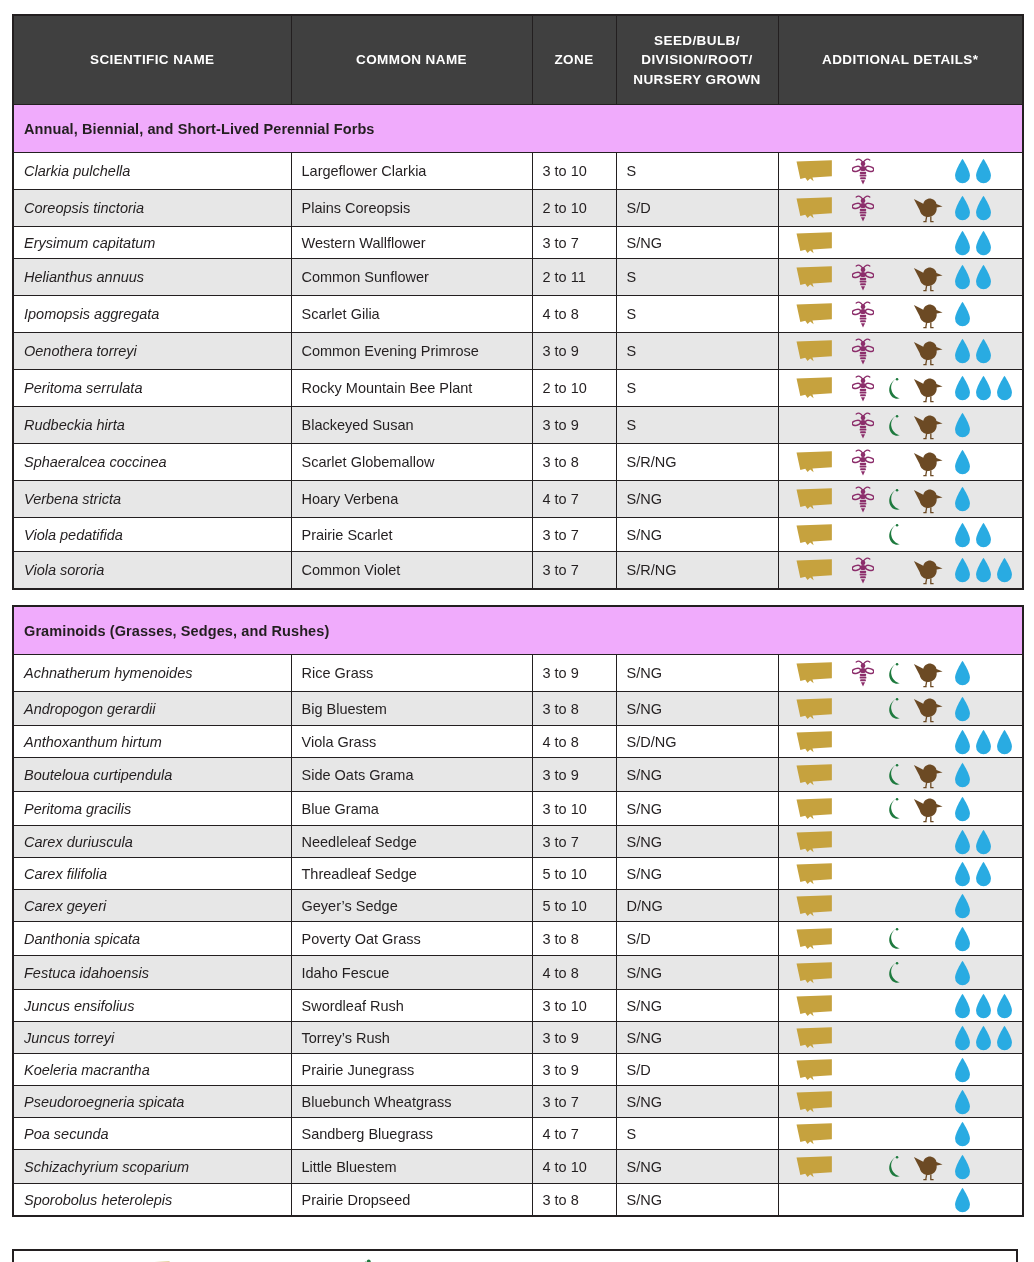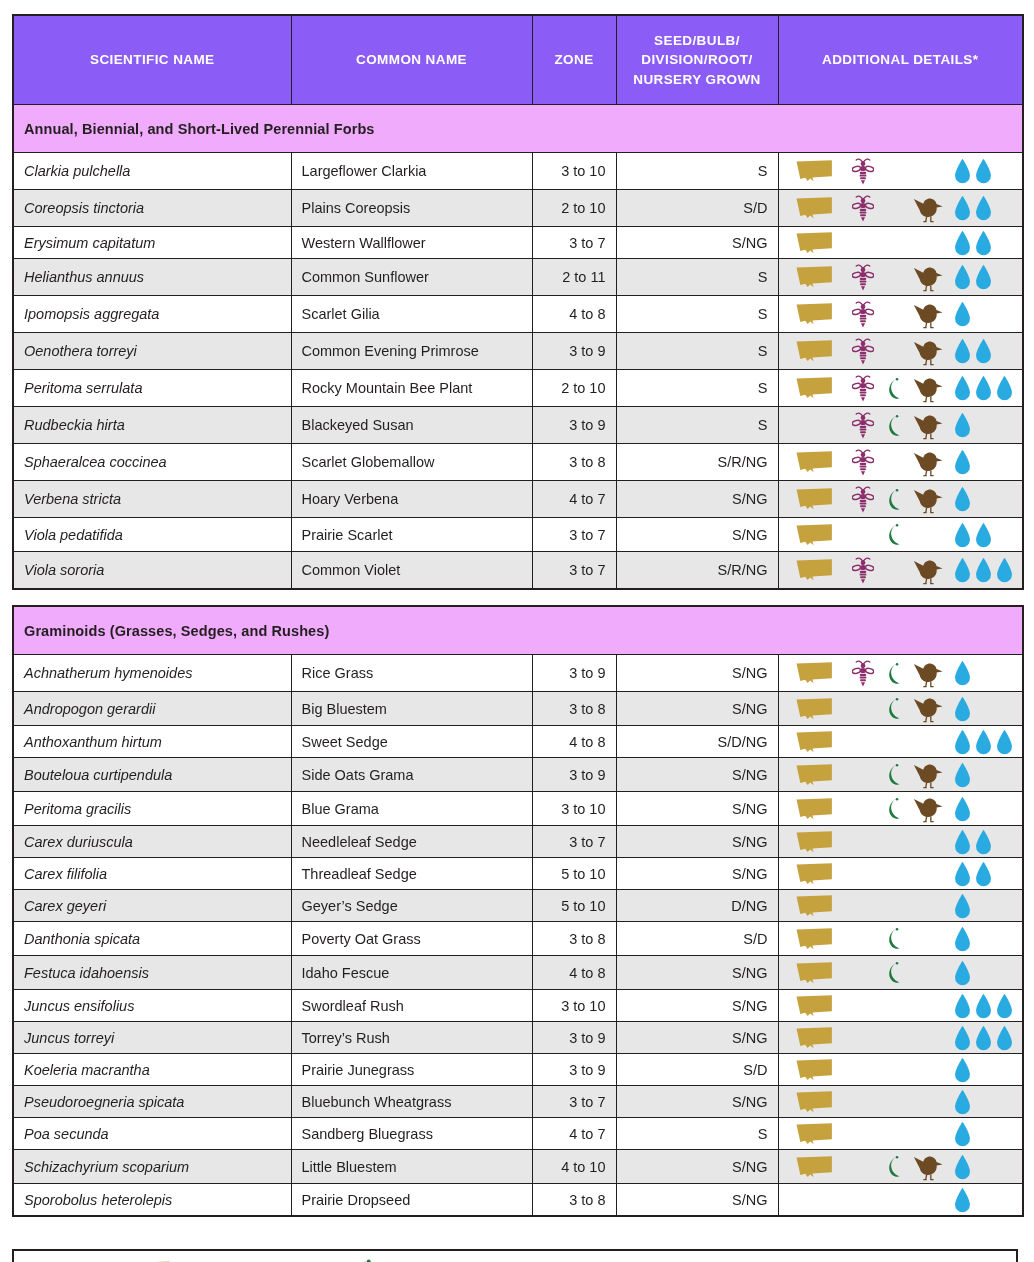--- a/index.html
+++ b/index.html
@@ -2,33 +2,33 @@
 <html><head>
 <meta charset="utf-8">
 <style>
   html,body{margin:0;padding:0;background:#ffffff;}
   body{width:1034px;font-family:"Liberation Sans",sans-serif;color:#231f20;}
   .wrap{padding:14px 12px 0 12px;}
 
   table{border-collapse:collapse;table-layout:fixed;width:1010px;border:2px solid #231f20;}
   th,td{border:1.5px solid #231f20;overflow:hidden;}
   thead th{
-    background:#8b5cf6;color:#ffffff;height:88px;
+    background:#404040;color:#ffffff;height:88px;
     font-size:13.5px;font-weight:bold;letter-spacing:.4px;
     vertical-align:middle;line-height:1.45;
     white-space:pre-line;padding:0 16px;
   }
   tr.section-row td{
     background:#f0abfc;font-weight:bold;font-size:14.5px;
     padding:8px 10px;letter-spacing:.1px;
   }
   td{font-size:14.5px;height:31px;padding:0 10px;background:#ffffff;}
   tr.even td{background:#E7E7E7;}
   td.sci{font-style:italic;}
-  td.center{text-align:right;}
+  td.center{text-align:left;}
   td.details-cell{padding:0 6px 0 16px;}
   .details{display:flex;align-items:center;height:100%;}
   .slot{display:flex;align-items:center;justify-content:center;flex:0 0 auto;}
   .slot-mt{width:50px;justify-content:flex-start;}
   .slot-bee{width:36px;}
   .slot-cat{width:28px;}
   .slot-bird{width:38px;}
   .slot-drops{flex:1 1 auto;display:flex;gap:2px;align-items:center;justify-content:flex-start;padding-left:6px;}
   .icon{display:inline-flex;line-height:0;}
 
@@ -780,21 +780,21 @@
                   <svg width="19" height="26" viewBox="0 0 20 28">
                     <path fill="#29ABE2" d="M10,0.8 C10,0.8 2,13 2,19 A8,8.3 0 0 0 18,19 C18,13 10,0.8 10,0.8 Z"></path>
                   </svg>
                 </span>
               </span>
             </div>
           </td>
         </tr>
         <tr class="odd">
           <td class="sci">Anthoxanthum hirtum</td>
-          <td class="">Sweet Sedge</td>
+          <td class="">Viola Grass</td>
           <td class="center">4 to 8</td>
           <td class="center">S/D/NG</td>
           <td class="details-cell">
             <div class="details">
               <span class="slot slot-mt">
                 <span class="icon">
                   <svg width="38" height="24" viewBox="0 0 100 62">
                     <path fill="#C6A23E" d="M4,6 L97,3 L97,45 L46,48 L49,58 L40,51 L33,57 L27,49 L14,52 Z"></path>
                   </svg>
                 </span>

